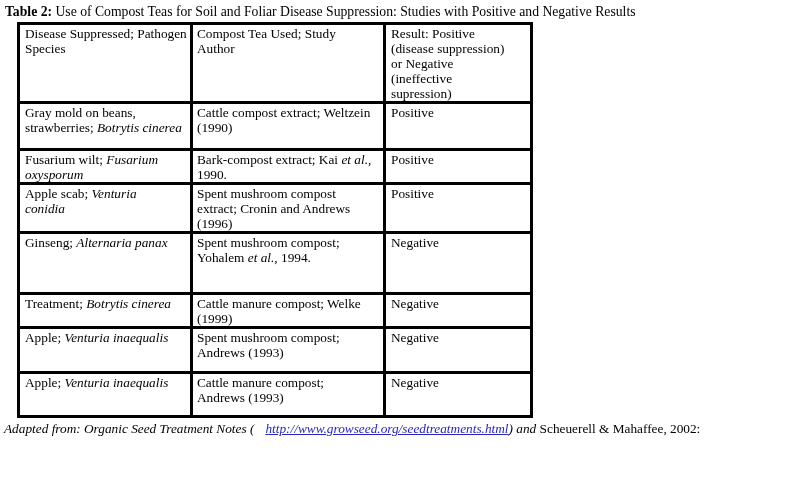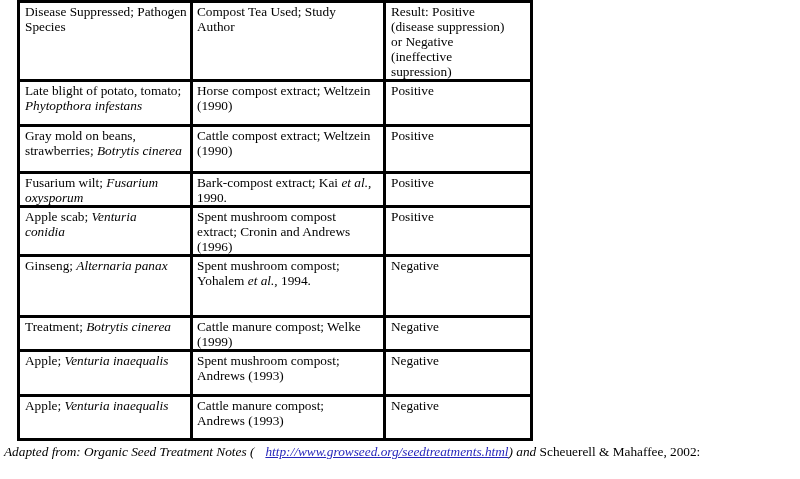--- a/index.html
+++ b/index.html
@@ -61,37 +61,33 @@
     font-style: italic;
     margin-left: 11px;
   }
   i { font-style: italic; }
 </style>
 </head>
 <body>
 
 <div>
 
+  <p class="caption"><b>Table 2:</b><span> Use of Compost Teas for Soil and Foliar Disease Suppression: Studies with Positive and Negative Results</span></p>
 
   <table class="doc-table">
     <colgroup>
       <col class="c1">
         <col class="c2">
         <col class="c3">
     </colgroup>
     <tbody>
       <tr class="h0">
         <th class="col-disease"><span>Disease Suppressed; Pathogen Species</span></th>
         <th class="col-tea"><span>Compost Tea Used; Study</span><br><span>Author</span></th>
         <th class="col-result"><span>Result: Positive (disease suppression) or Negative (ineffective supression)</span></th>
-      </tr>
-      <tr class="h1">
-        <td class="col-disease"><span>Late blight of potato, tomato; </span><i>Phytopthora infestans</i></td>
-        <td class="col-tea"><span>Horse compost extract; Weltzein (1990)</span></td>
-        <td class="col-result">Positive</td>
       </tr>
       <tr class="h2">
         <td class="col-disease"><span>Gray mold on beans, strawberries; </span><i>Botrytis cinerea</i></td>
         <td class="col-tea"><span>Cattle compost extract; Weltzein (1990)</span></td>
         <td class="col-result">Positive</td>
       </tr>
       <tr class="h3">
         <td class="col-disease"><span>Fusarium wilt; </span><i>Fusarium oxysporum</i></td>
         <td class="col-tea"><span>Bark-compost extract; Kai </span><i>et al.</i><span>, 1990.</span></td>
         <td class="col-result">Positive</td>

